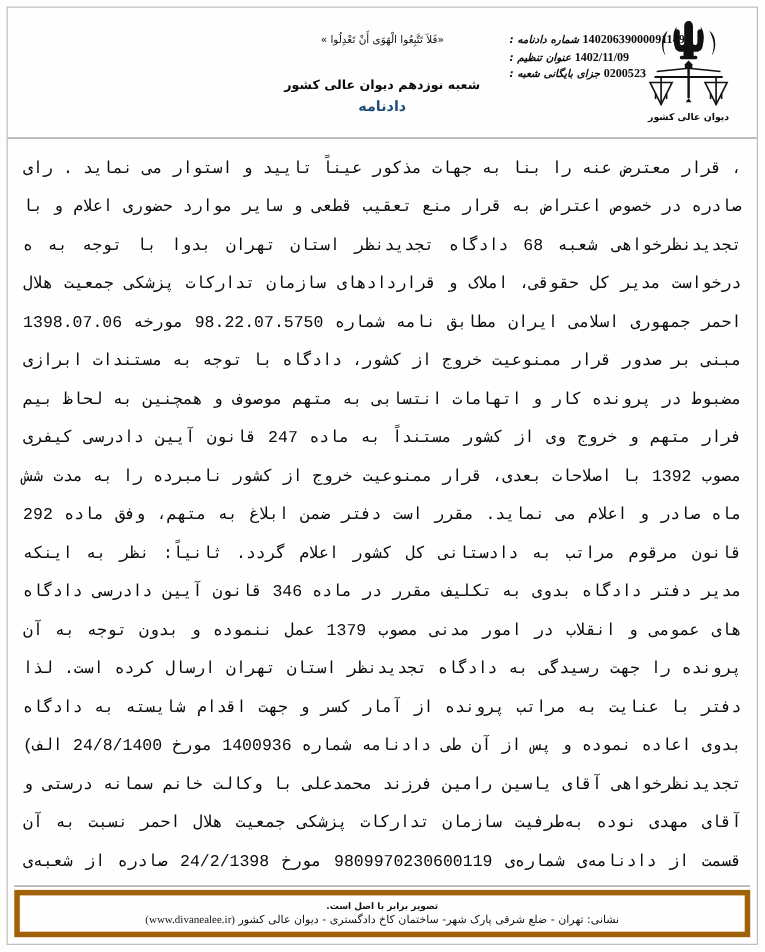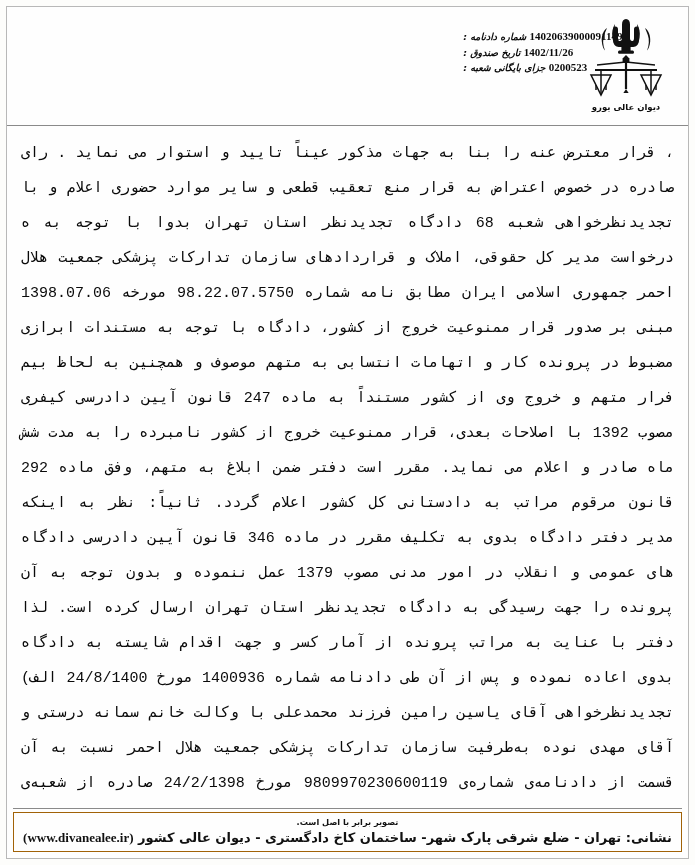--- a/index.html
+++ b/index.html
@@ -120,34 +120,34 @@
   }
   .lat {
     font-family: "Liberation Serif", serif;
     unicode-bidi: isolate;
   }
 
   
   .footer {
     flex: 0 0 auto;
     margin: 0 6px 6px 6px;
-    border: 1px solid #a16207;
+    border: 5px solid #a16207;
     text-align: center;
     padding: 4px 4px 5px 4px;
     background: #fefefe;
   }
   .footer-line1 {
     font-size: 8.2px;
     font-weight: bold;
     color: #111;
     margin-bottom: 3px;
   }
   .footer-line2 {
-    font-size: 13px;
-    font-weight: bold;
+    font-size: 10px;
+    font-weight: normal;
     color: #111;
   }
   .footer-line2 .site {
     font-family: "Liberation Serif", serif;
     unicode-bidi: isolate;
   }
   .footer-sep {
     flex: 0 0 auto;
     margin: 0 6px 3px 6px;
     border-top: 1px solid #8a8a8a;
@@ -160,29 +160,34 @@
   <div class="sheet">
 
     <div class="header">
 
       <div class="header-meta">
         <span class="row">
           <span class="val lat">140206390000911499</span>
           <span class="lbl">شماره دادنامه :</span>
         </span>
         <span class="row">
-          <span class="val lat">1402/11/26</span>
-          <span class="lbl">تاریخ صندوق :</span>
+          <span class="val lat">1402/11/09</span>
+          <span class="lbl">عنوان تنظیم :</span>
         </span>
         <span class="row">
           <span class="val lat">0200523</span>
           <span class="lbl">جزای بایگانی شعبه :</span>
         </span>
       </div>
 
+      <div class="header-center">
+        <div class="verse">«فَلاَ تَتَّبِعُوا الْهَوَى أَنْ تَعْدِلُوا »</div>
+        <div class="branch">شعبه نوزدهم دیوان عالی کشور</div>
+        <div class="doc-type">دادنامه</div>
+      </div>
 
       <div class="emblem">
         <svg width="76" height="86" viewBox="0 0 76 86">
           <g fill="#111111">
 
             <path d="M38 4 c-2.6 0 -4 2.2 -4 5.6 l0 14 c0 1.6 -1 2.4 -2 2.4 c-1.2 0 -2 -1 -2 -2.6 l0 -9.2 c0 -1.6 -1.1 -2.6 -2.4 -2.6 c-1.3 0 -2.4 1 -2.4 2.6 l0 11.4 c0 4 2.6 6.4 5.6 6.4 l2.6 0 l0 3.6 l-1.6 0 c-1.1 0 -1.8 .7 -1.8 1.6 c0 .9 .7 1.6 1.8 1.6 l12.4 0 c1.1 0 1.8 -.7 1.8 -1.6 c0 -.9 -.7 -1.6 -1.8 -1.6 l-1.6 0 l0 -3.6 l2.6 0 c3 0 5.6 -2.4 5.6 -6.4 l0 -11.4 c0 -1.6 -1.1 -2.6 -2.4 -2.6 c-1.3 0 -2.4 1 -2.4 2.6 l0 9.2 c0 1.6 -.8 2.6 -2 2.6 c-1 0 -2 -.8 -2 -2.4 l0 -14 c0 -3.4 -1.4 -5.6 -4 -5.6 z"></path>
 
             <path d="M19 13 c-3.6 2.6 -5.6 7.6 -5.2 13.4 c.3 4.4 1.9 7.6 3.2 9.2 c-2.2 -5.4 -2.4 -11 -.8 -15.6 c.7 -2.2 1.7 -4.4 2.8 -7 z"></path>
             <path d="M57 13 c3.6 2.6 5.6 7.6 5.2 13.4 c-.3 4.4 -1.9 7.6 -3.2 9.2 c2.2 -5.4 2.4 -11 .8 -15.6 c-.7 -2.2 -1.7 -4.4 -2.8 -7 z"></path>
             <path d="M27 9 c-2.4 3.6 -3.4 8.4 -2.6 13.6 c.5 3.4 1.6 6 2.6 7.6 c-1.4 -5.4 -1.4 -10.8 -.6 -15.4 c.3 -1.8 .5 -3.6 .6 -5.8 z"></path>
@@ -206,21 +211,21 @@
             <path d="M18 70 L18 75"></path>
 
             <path d="M53 60 L73 60 L63 80 Z"></path>
             <path d="M63 60 L63 80"></path>
             <path d="M58 70 L58 75"></path>
             <path d="M68 70 L68 75"></path>
 
             <path d="M38 74 l-2.6 4 l5.2 0 z" fill="#111111" stroke="none"></path>
           </g>
         </svg>
-        <div class="emblem-caption">دیوان عالی یورو</div>
+        <div class="emblem-caption">دیوان عالی کشور</div>
       </div>
     </div>
 
     <div class="body-text">
       <p>، قرار معترض عنه را بنا به جهات مذکور عیناً تایید و استوار می نماید . رای صادره در خصوص اعتراض به قرار منع تعقیب قطعی و سایر موارد حضوری اعلام و با تجدیدنظرخواهی شعبه 68 دادگاه تجدیدنظر استان تهران بدوا با توجه به ه درخواست مدیر کل حقوقی، املاک و قراردادهای سازمان تدارکات پزشکی جمعیت هلال احمر جمهوری اسلامی ایران مطابق نامه شماره 98.22.07.5750 مورخه 1398.07.06 مبنی بر صدور قرار ممنوعیت خروج از کشور، دادگاه با توجه به مستندات ابرازی مضبوط در پرونده کار و اتهامات انتسابی به متهم موصوف و همچنین به لحاظ بیم فرار متهم و خروج وی از کشور مستنداً به ماده 247 قانون آیین دادرسی کیفری مصوب 1392 با اصلاحات بعدی، قرار ممنوعیت خروج از کشور نامبرده را به مدت شش ماه صادر و اعلام می نماید. مقرر است دفتر ضمن ابلاغ به متهم، وفق ماده 292 قانون مرقوم مراتب به دادستانی کل کشور اعلام گردد. ثانیاً: نظر به اینکه مدیر دفتر دادگاه بدوی به تکلیف مقرر در ماده 346 قانون آیین دادرسی دادگاه های عمومی و انقلاب در امور مدنی مصوب 1379 عمل ننموده و بدون توجه به آن پرونده را جهت رسیدگی به دادگاه تجدیدنظر استان تهران ارسال کرده است. لذا دفتر با عنایت به مراتب پرونده از آمار کسر و جهت اقدام شایسته به دادگاه بدوی اعاده نموده و پس از آن طی دادنامه شماره 1400936 مورخ 24/8/1400 الف) تجدیدنظرخواهی آقای یاسین رامین فرزند محمدعلی با وکالت خانم سمانه درستی و آقای مهدی نوده به‌طرفیت سازمان تدارکات پزشکی جمعیت هلال احمر نسبت به آن قسمت از دادنامه‌ی شماره‌ی 9809970230600119 مورخ 24/2/1398 صادره از شعبه‌ی 1058 دادگاه کیفری دو تهران که به‌موجب آن متهم تجدیدنظرخواه 1- از حیث ارتکاب بزه خیانت در امانت (تصاحب مبلغ 873.887 یورو) به تحمّل سه سال حبس با احتساب مدت بازداشت قبلی 2- از حیث ارتکاب بزه خیانت در امانت و انتقال مال غیر (سهام شرکت رشد) به جهت تعدّد معنوی، علاوه بر ردّ مال، به تحمّل هفت سال حبس با احتساب مدت بازداشت قبلی و پرداخت مبلغ هفده میلیارد و چهارصد و دو میلیون و پانصد و هشتاد هزار ریال معادل ارزش ریالی مال بردهشده در تاریخ وقوع بزه (/93/10 26) به‌عنوان جزای نقدی در حق صندوق دولت 3- از حیث ارتکاب بزه خیانت در امانت و انتقال مال غیر (خودروی جگوار) به لحاظ تعدّد معنوی، علاوه بر ردّ مال، به تحمّل هفت سال حبس با احتساب مدت بازداشت قبلی و پرداخت مبلغ دویست و هشتاد و چهار میلیون و سیصد و هشتاد و دو هزار ریال معادل ارزش ریالی مال بردهشده در تاریخ وقوع بزه (91/6/10) به‌عنوان جزای نقدی در حق صندوق دولت محکوم شده است، وارد و دادنامه‌ی اصداری سزاوار تایید نمی‌باشد. چه آنکه به‌دلالت محتویات پرونده و نظریات ابرازی کارشناسان منتخب؛اولاً- متهم تجدیدنظرخواه بر اساس صورت‌جلسه‌ی مورخ 1388.05.09 (2009.08.10) مجمع عمومی فوق‌العاده‌ی شرکت رشد و با رعایت تشریفاتی به‌عنوان</p>
     </div>
 
     <div class="footer-sep"></div>
     <div class="footer">
       <div class="footer-line1">تصویر برابر با اصل است.</div>

